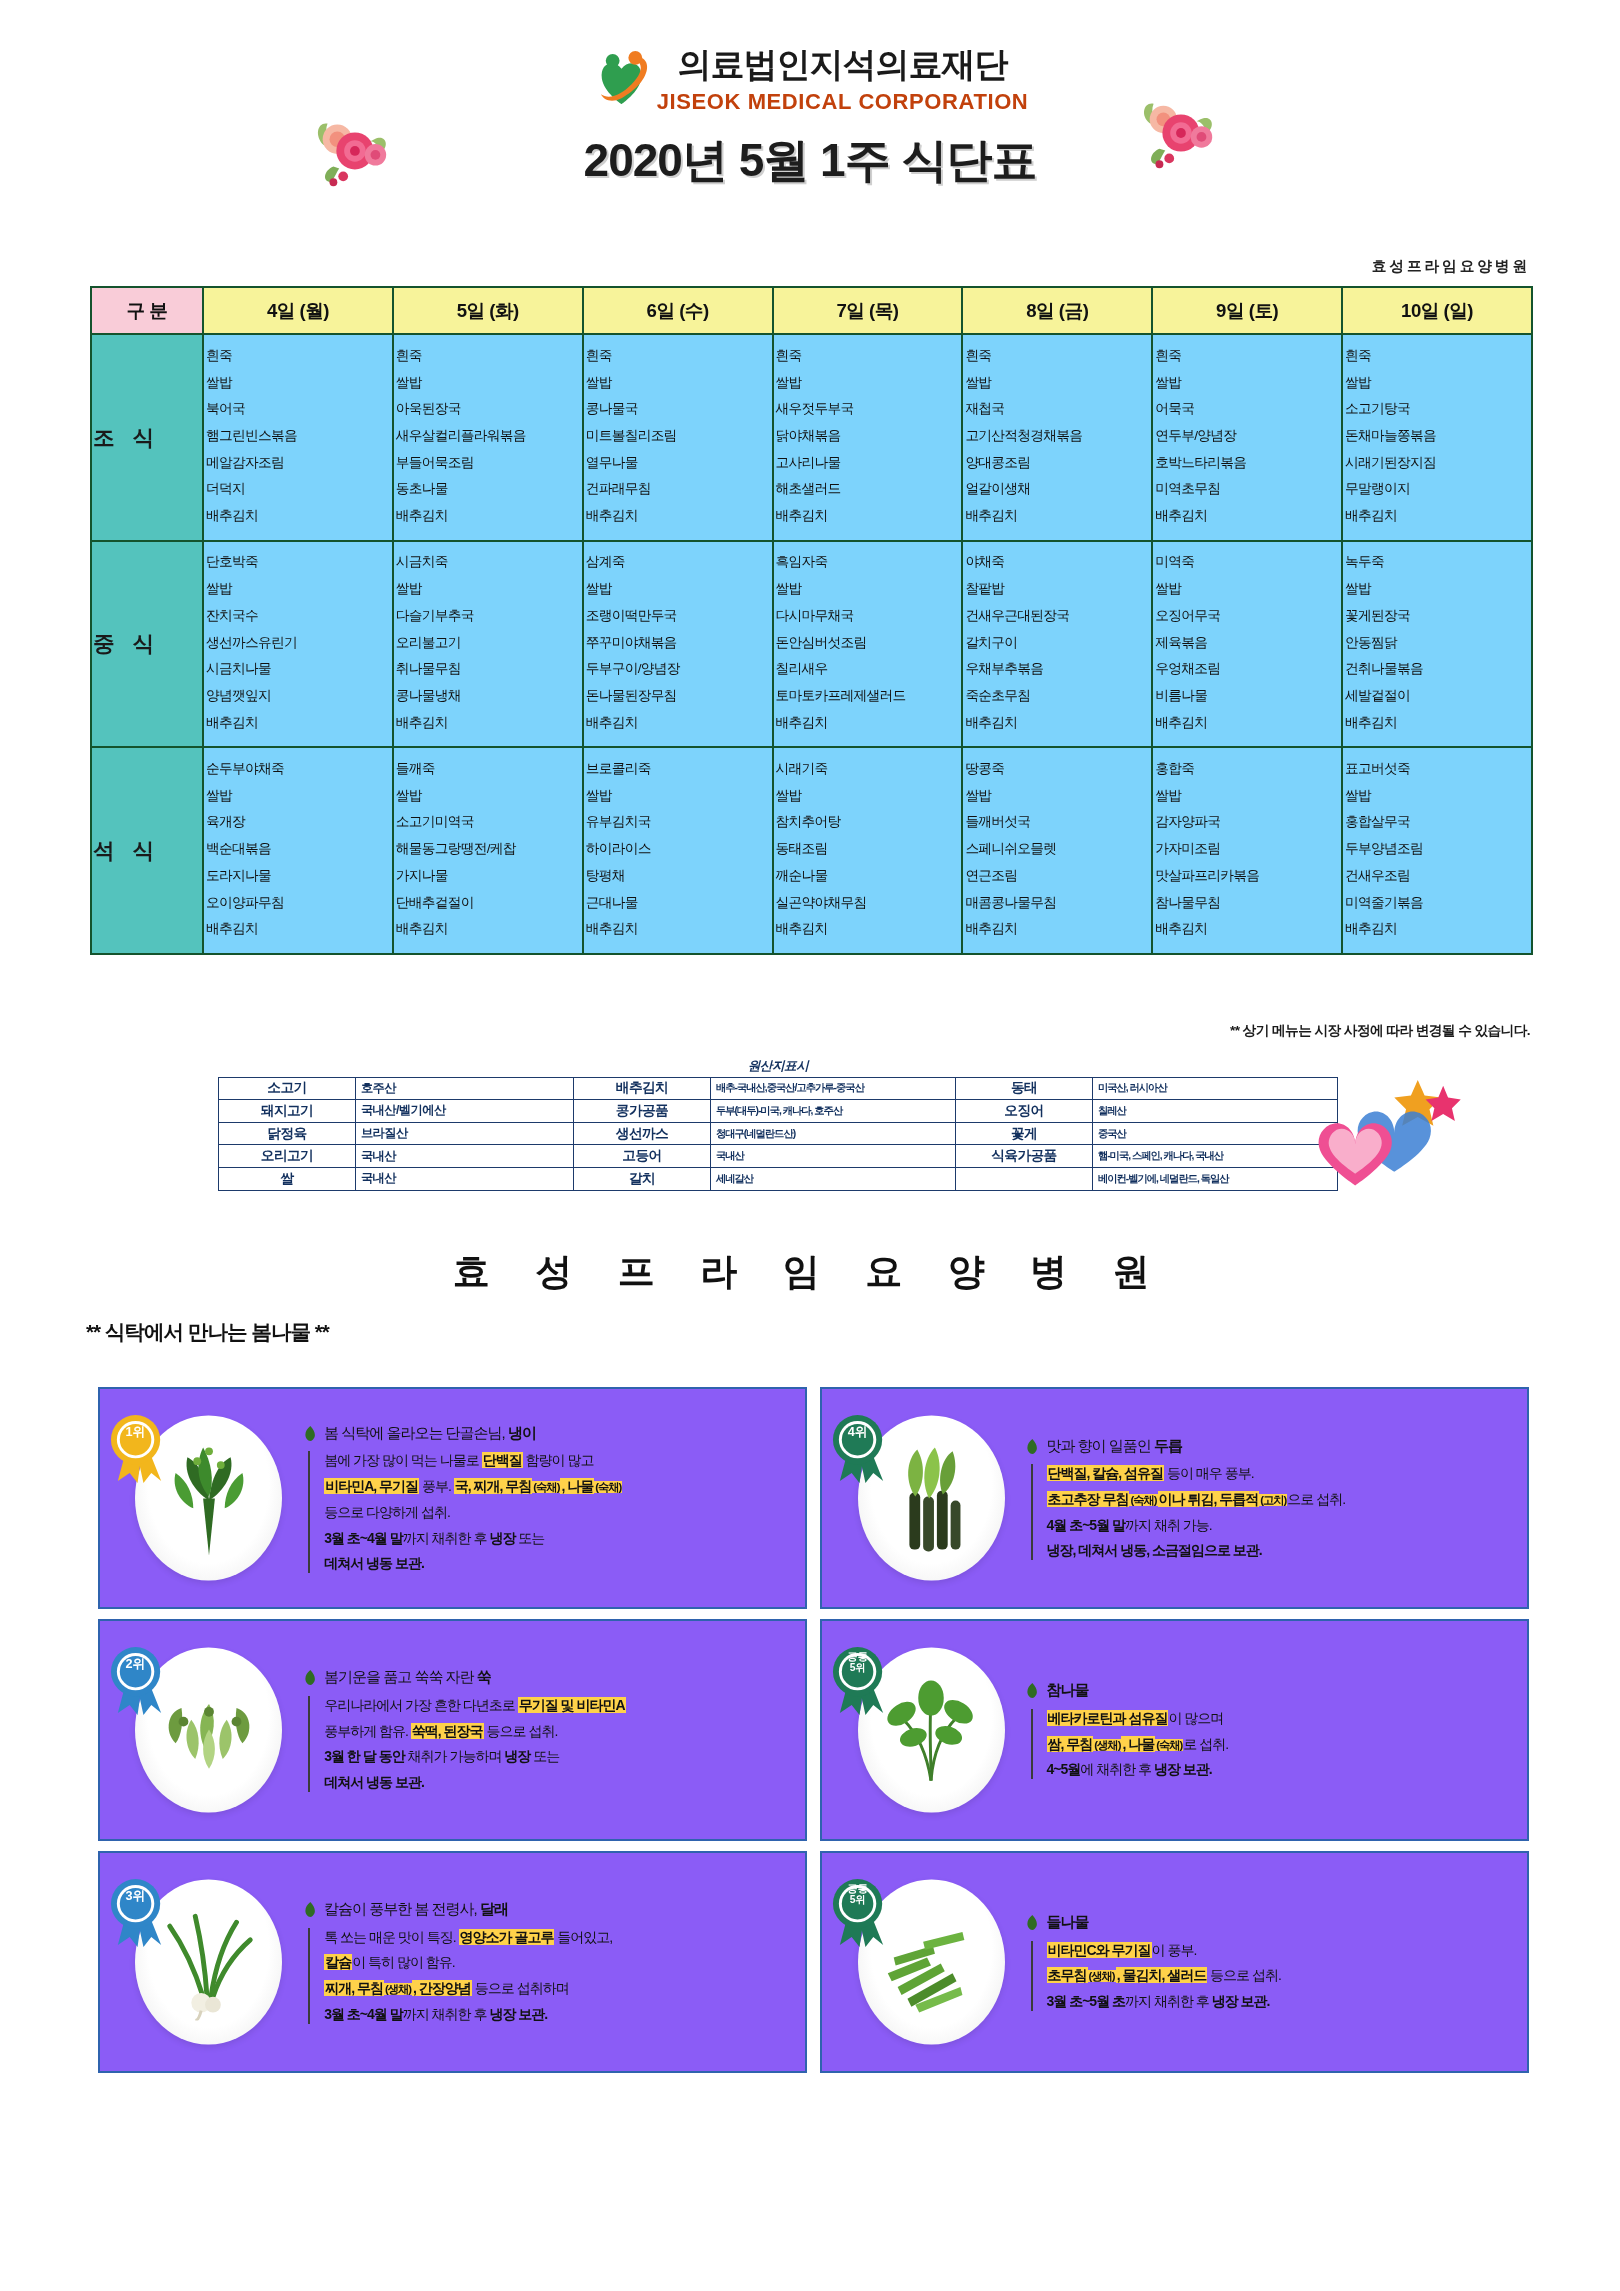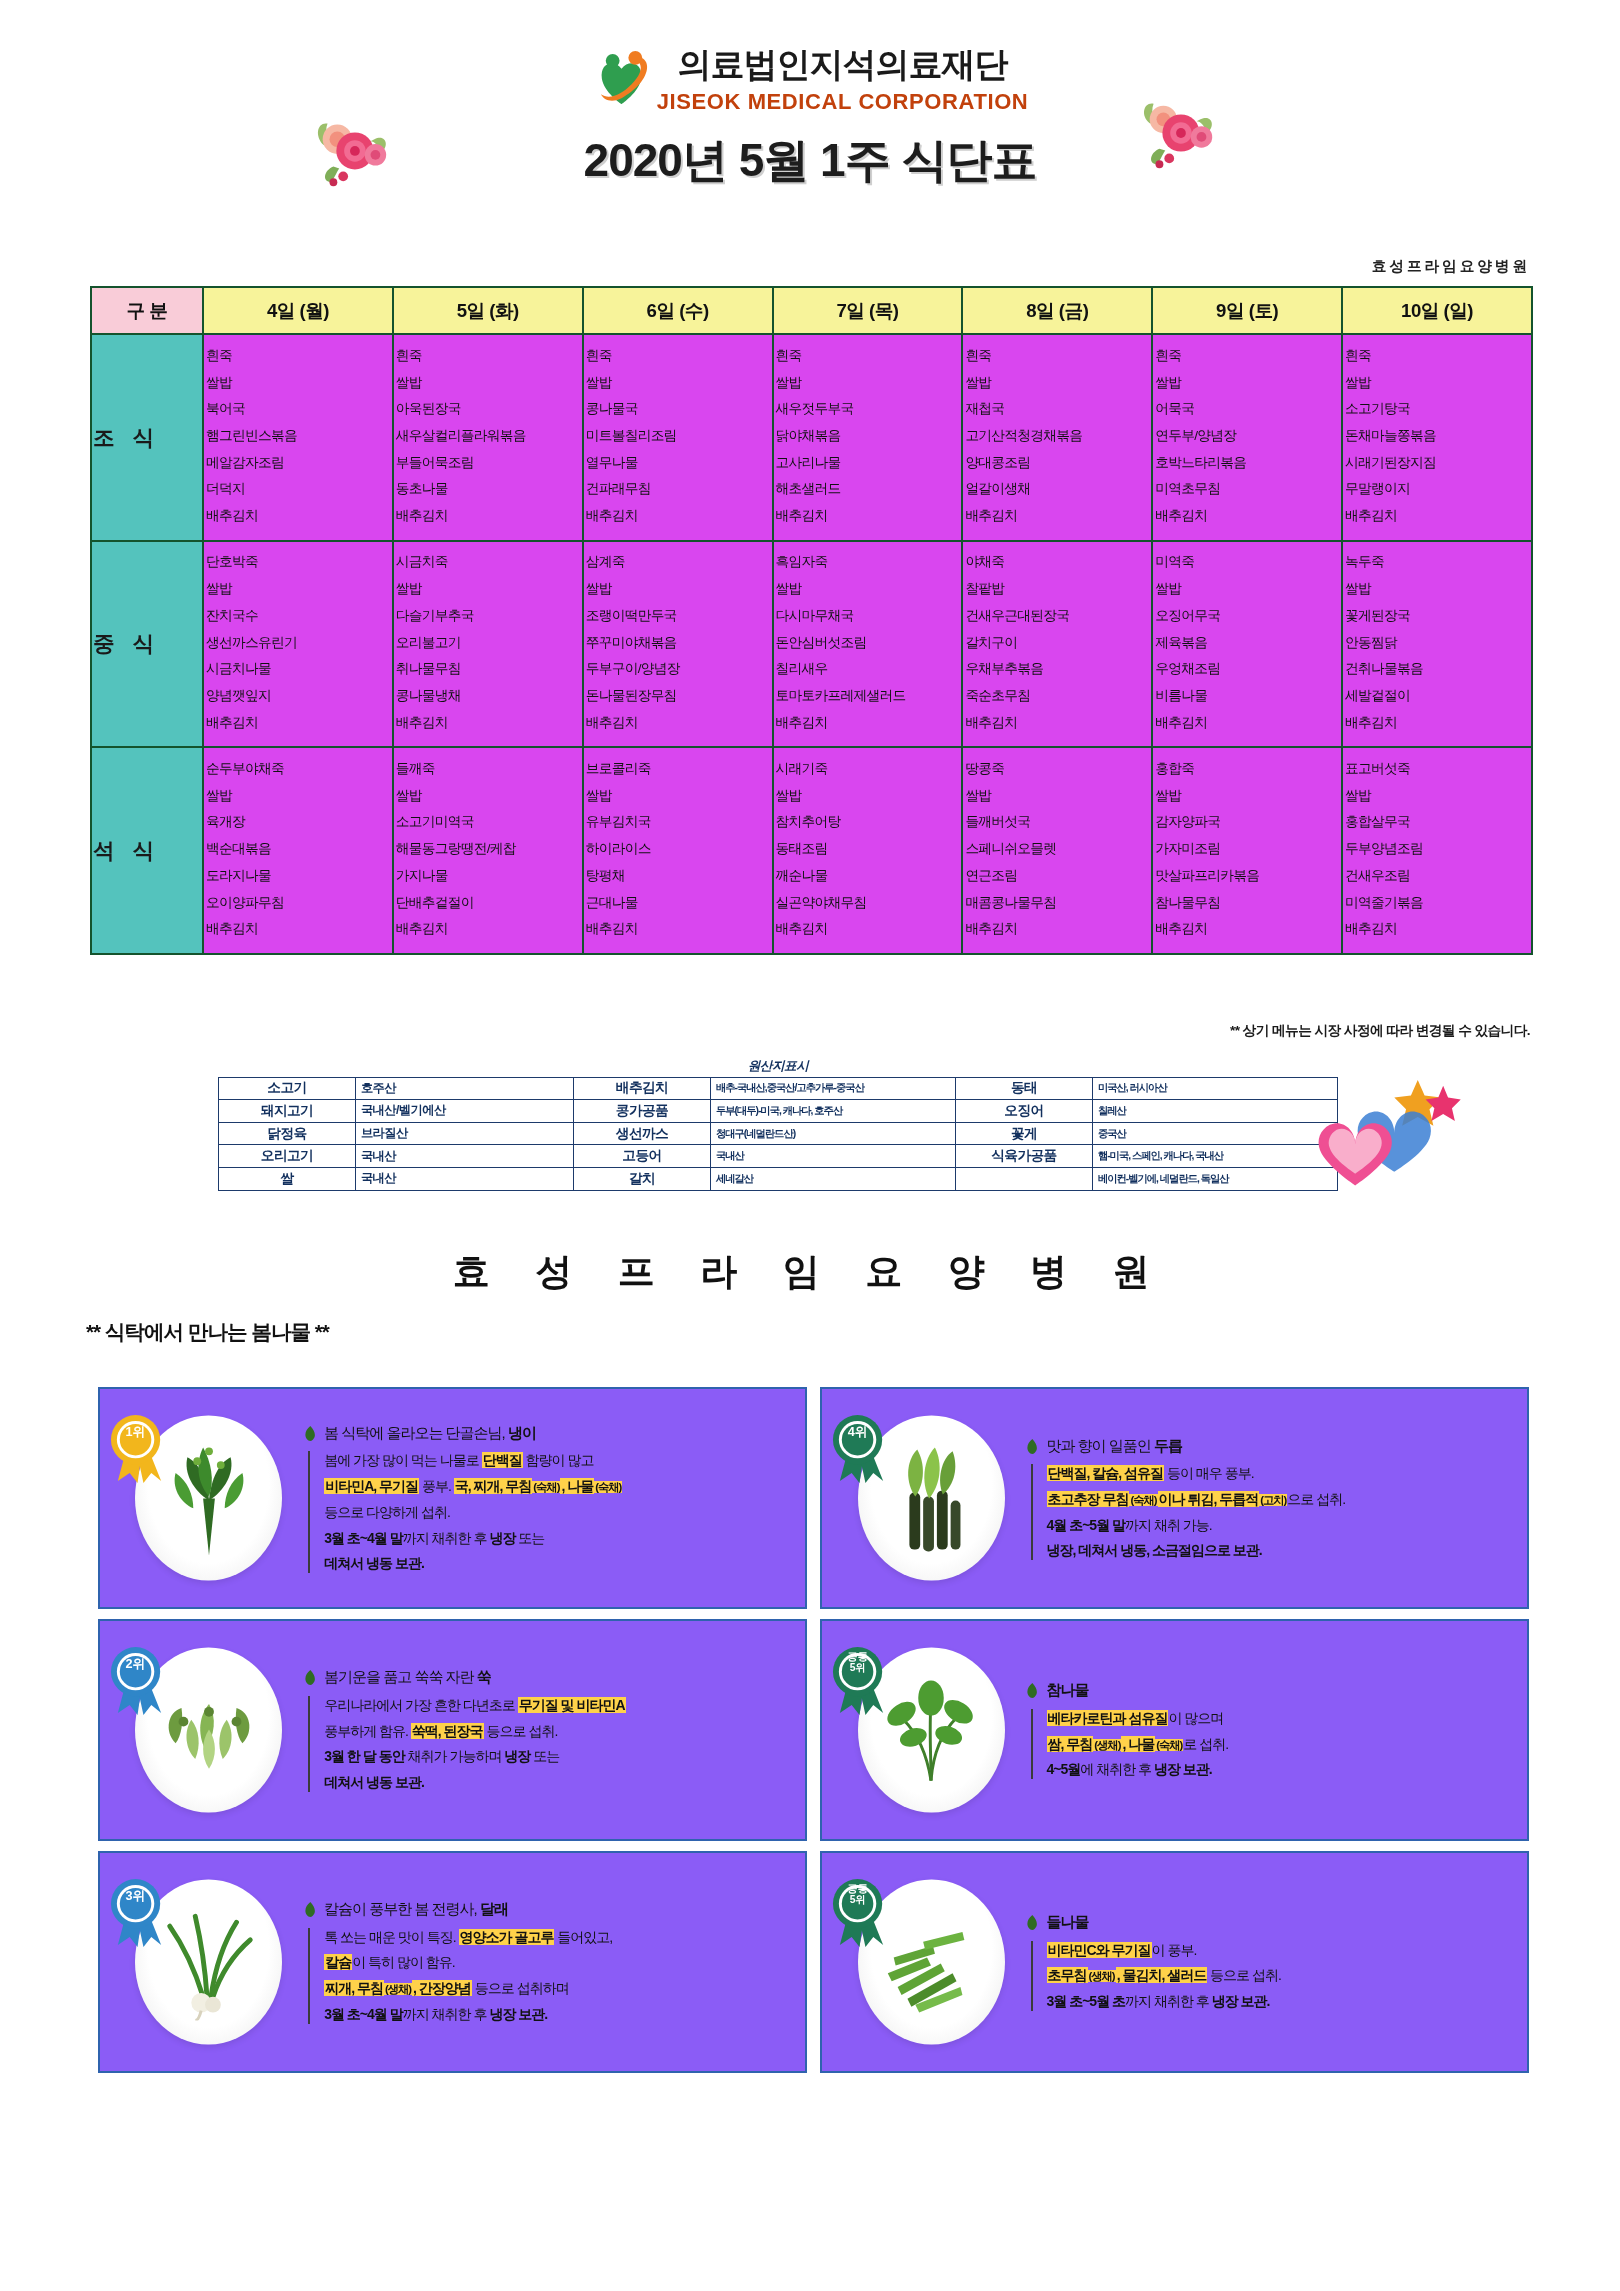--- a/index.html
+++ b/index.html
@@ -36,21 +36,21 @@
   table.menu td,table.menu th{
     border:2px solid #14532d;vertical-align:middle;
   }
   table.menu thead th{height:43px;font-size:18.6px;font-weight:bold;letter-spacing:-0.5px;}
   th.gubun{background:#f9ccd8;width:108px;}
   th.dayhead{background:#f7f39a;}
   td.mealname{
     background:#54c3bd;width:108px;font-size:21.6px;font-weight:bold;letter-spacing:5.9px;
     color:#1a1a1a;
   }
-  td.dishcell{background:#d946ef;padding:7.8px 2px 9.8px;}
+  td.dishcell{background:#7dd3fc;padding:7.8px 2px 9.8px;}
   td.dishcell .dish{
     font-size:13.7px;line-height:1.95;letter-spacing:-0.7px;white-space:nowrap;
     color:#111;font-weight:500;
   }
   .note-right{
     position:absolute;right:90px;top:1022px;font-size:13.7px;font-weight:bold;
     letter-spacing:-0.6px;color:#1a1a1a;
   }
 
   

